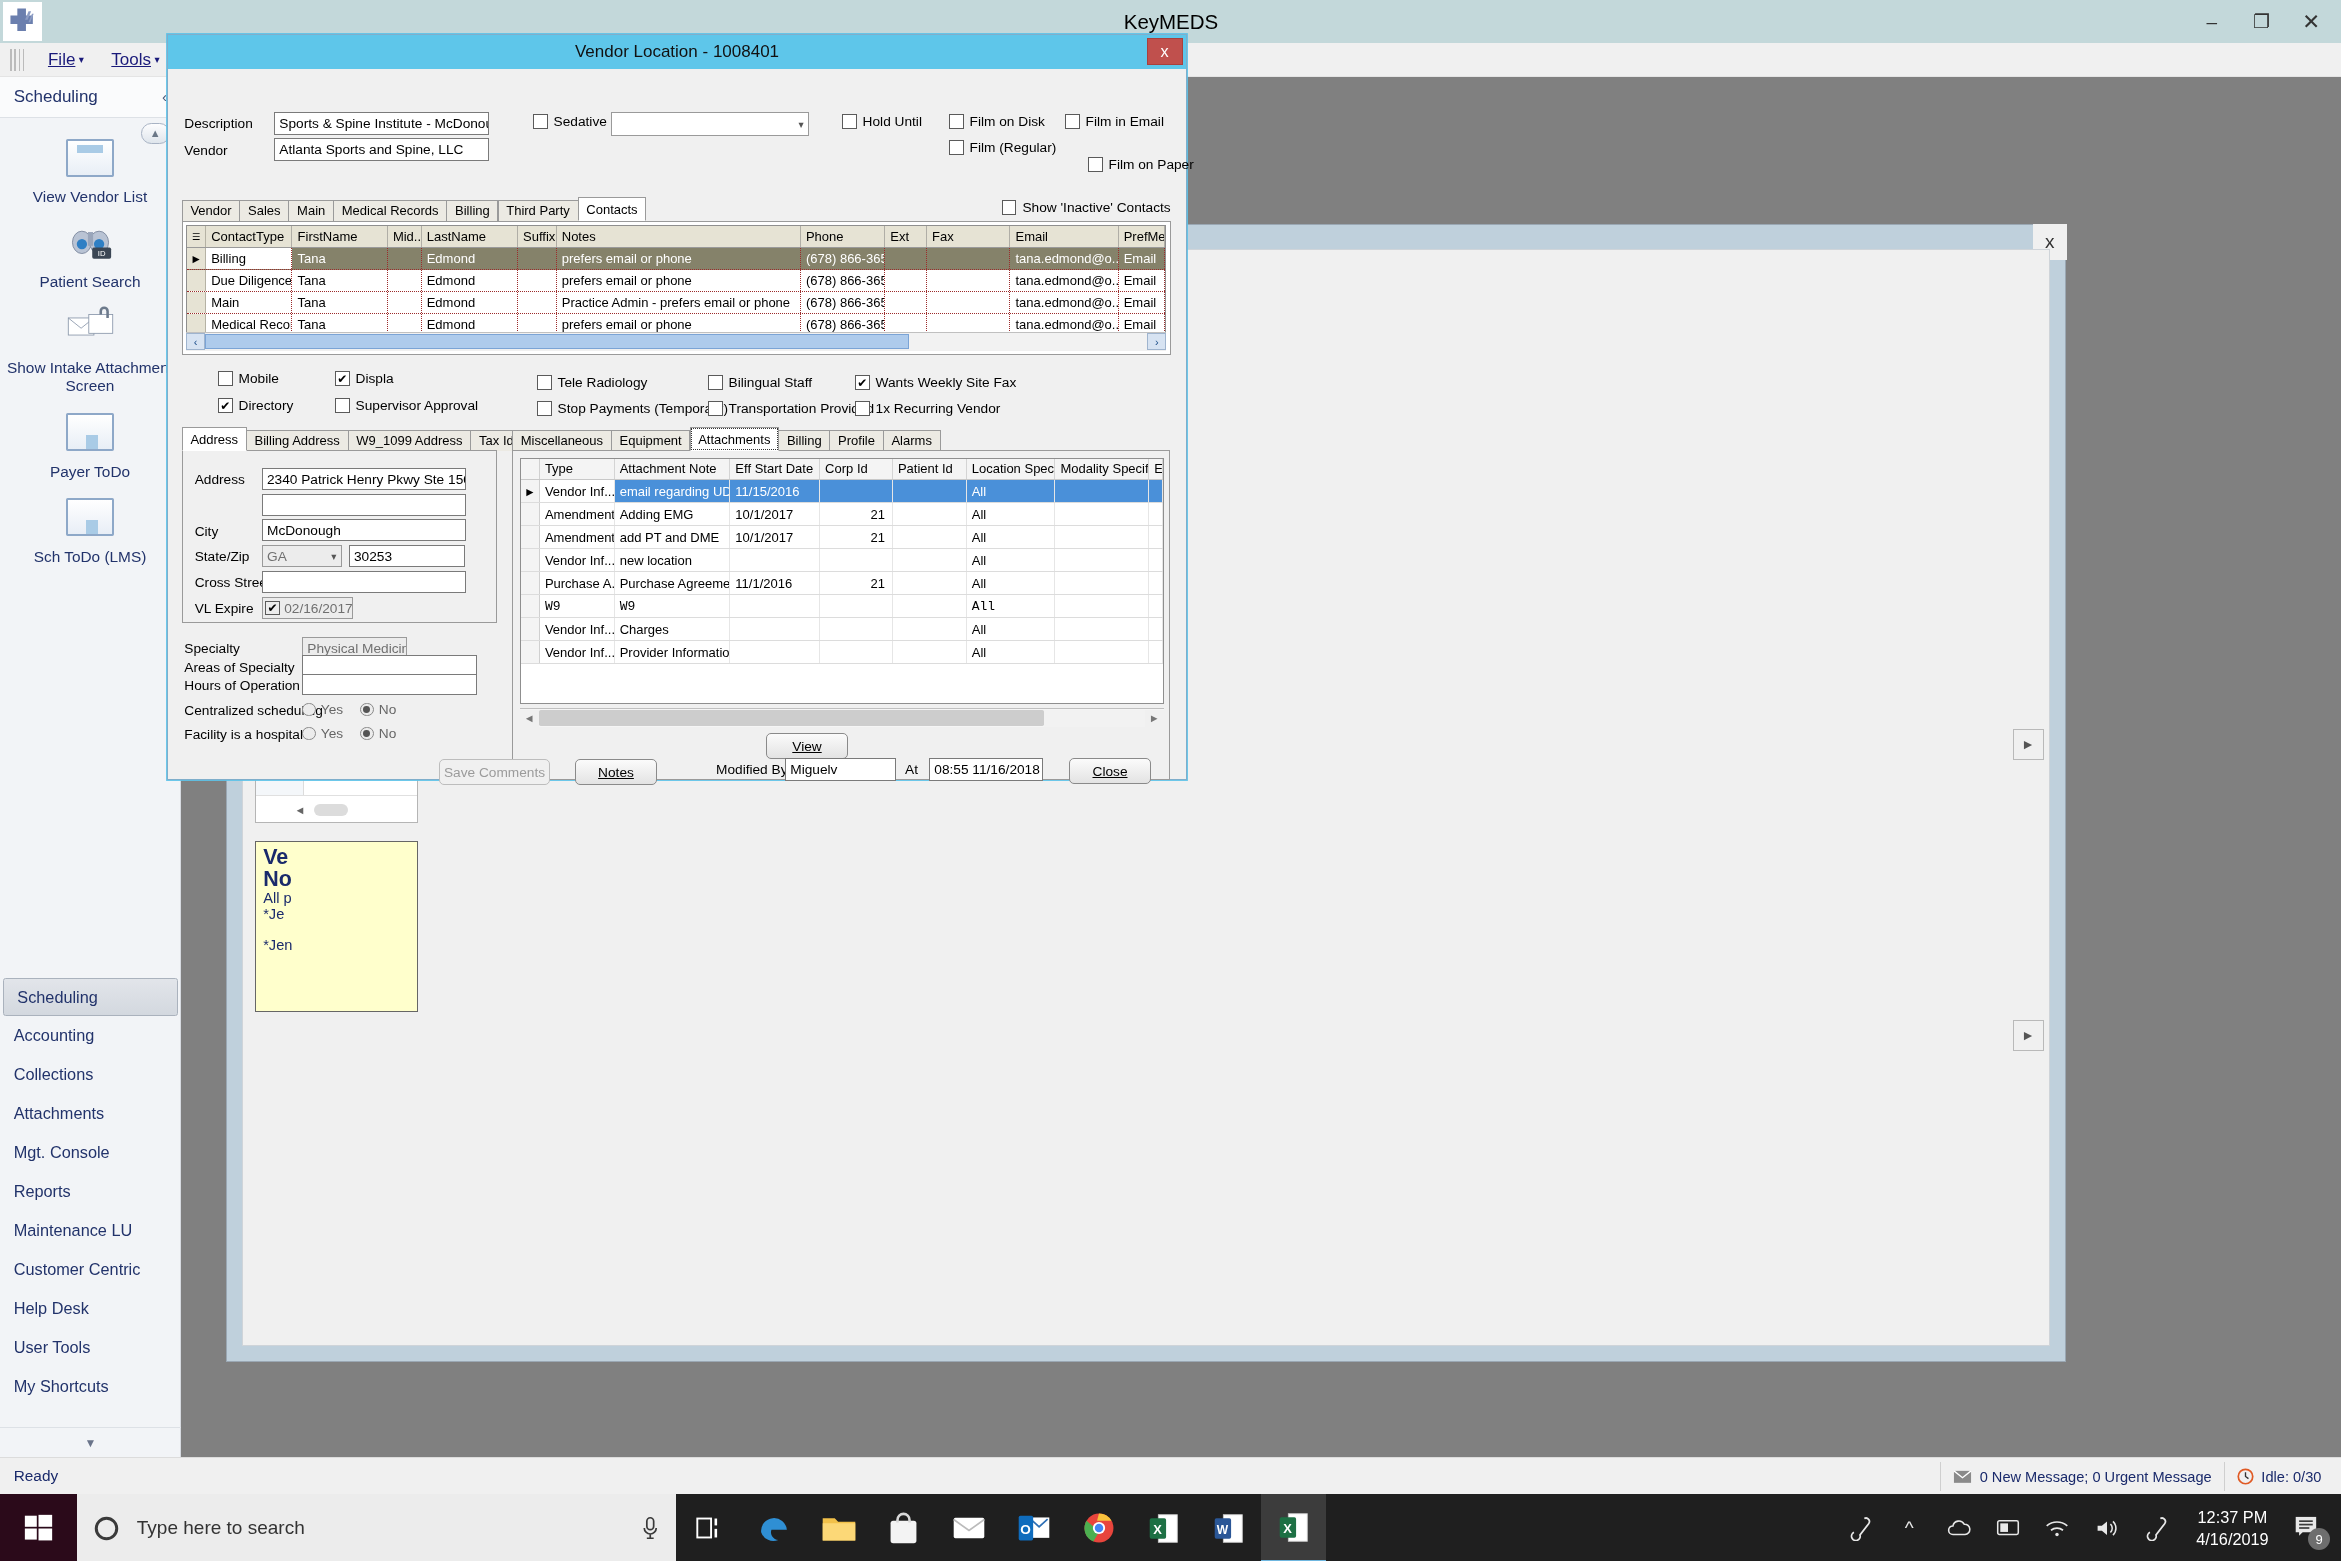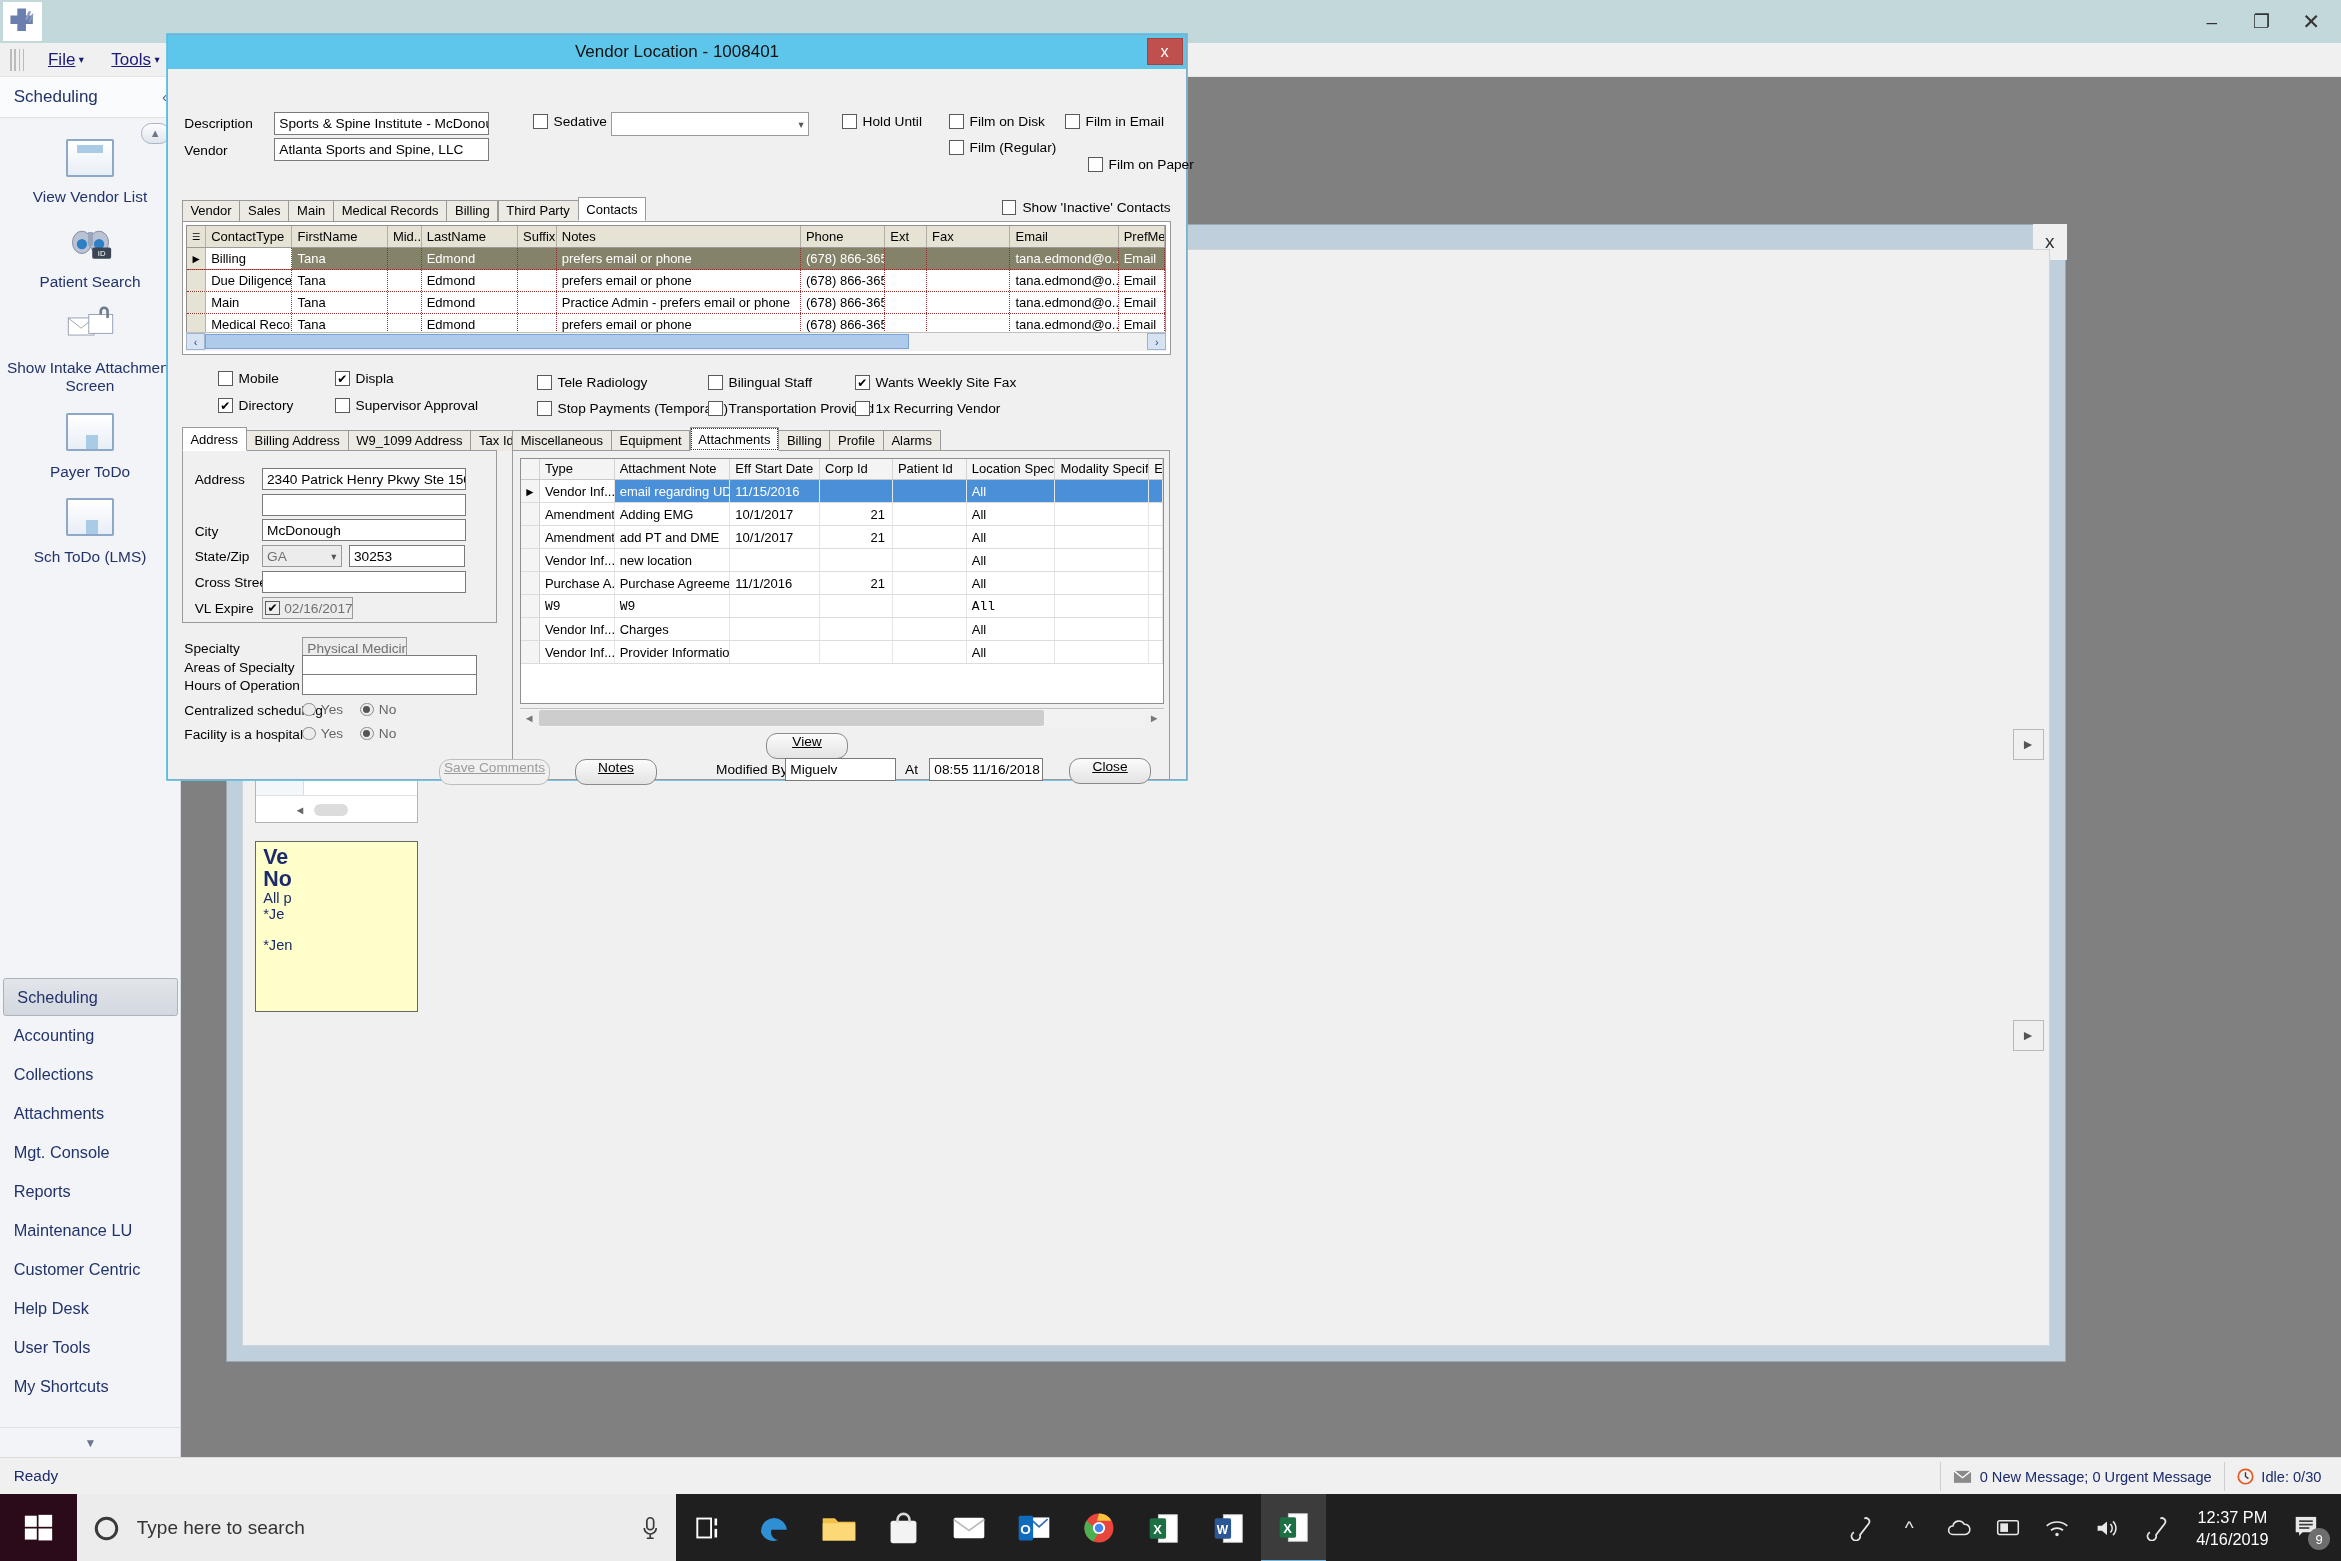--- a/index.html
+++ b/index.html
@@ -245,22 +245,22 @@
   }
   .hscroll .arrw {
     width:19px; height:17px; display:flex; align-items:center; justify-content:center;
     font-size:11px; color:#1c4e8a; background:#d7e3f2; border:0.9px solid #9fb4ce; flex:0 0 auto;
   }
   .hscroll .thumb { height:15.4px; background:#aecbec; border:0.9px solid #7ba4d6; }
   .hscroll .track { flex:1; height:17px; background:#f2f2f2; }
 
   .btn {
     background:linear-gradient(#fbfbfb,#e3e3e3); border:0.9px solid #8a8a8a;
-    border-radius:11px; font-size:13.7px; color:#000;
-    display:flex; align-items:flex-start; justify-content:center; cursor:default;text-decoration:underline;
+    border-radius:5px; font-size:13.7px; color:#000;
+    display:flex; align-items:center; justify-content:center; cursor:default;
   }
   .btn.disabled { color:#9b9b9b; border-color:#bdbdbd; background:#f0f0f0;}
   .btn u { text-decoration:underline; }
 
   
   #statusbar {
     position:absolute; left:0; top:1457px; width:2342px; height:37px;
     background:#f0f0f0; border-top:0.9px solid #dcdcdc;
     display:flex; align-items:center;
   }
@@ -292,20 +292,21 @@
 <div id="app-window">
 
   <div id="app-titlebar">
     <div id="app-logo">
       <svg width="31" height="31" viewBox="0 0 36 36">
         <path d="M12 3 h10 v8 h8 v10 h-8 v8 h-10 v-8 h-8 v-10 h8 z" fill="#6b7fae"></path>
         <path d="M25 6 l3 0 l-4 10 l-3 0 z" fill="#8d9dc4"></path>
         <path d="M29 9 l2 0 l-4 10 l-2 0 z" fill="#8d9dc4"></path>
       </svg>
     </div>
+    <div id="app-title">KeyMEDS</div>
     <div class="win-btns">
       <div class="win-btn">–</div>
       <div class="win-btn">❐</div>
       <div class="win-btn close">✕</div>
     </div>
   </div>
 
   <div id="menubar">
     <div id="menu-grip"></div>
     <div class="menu-item"><span class="ul">File</span><span class="menu-caret">▾</span></div>

